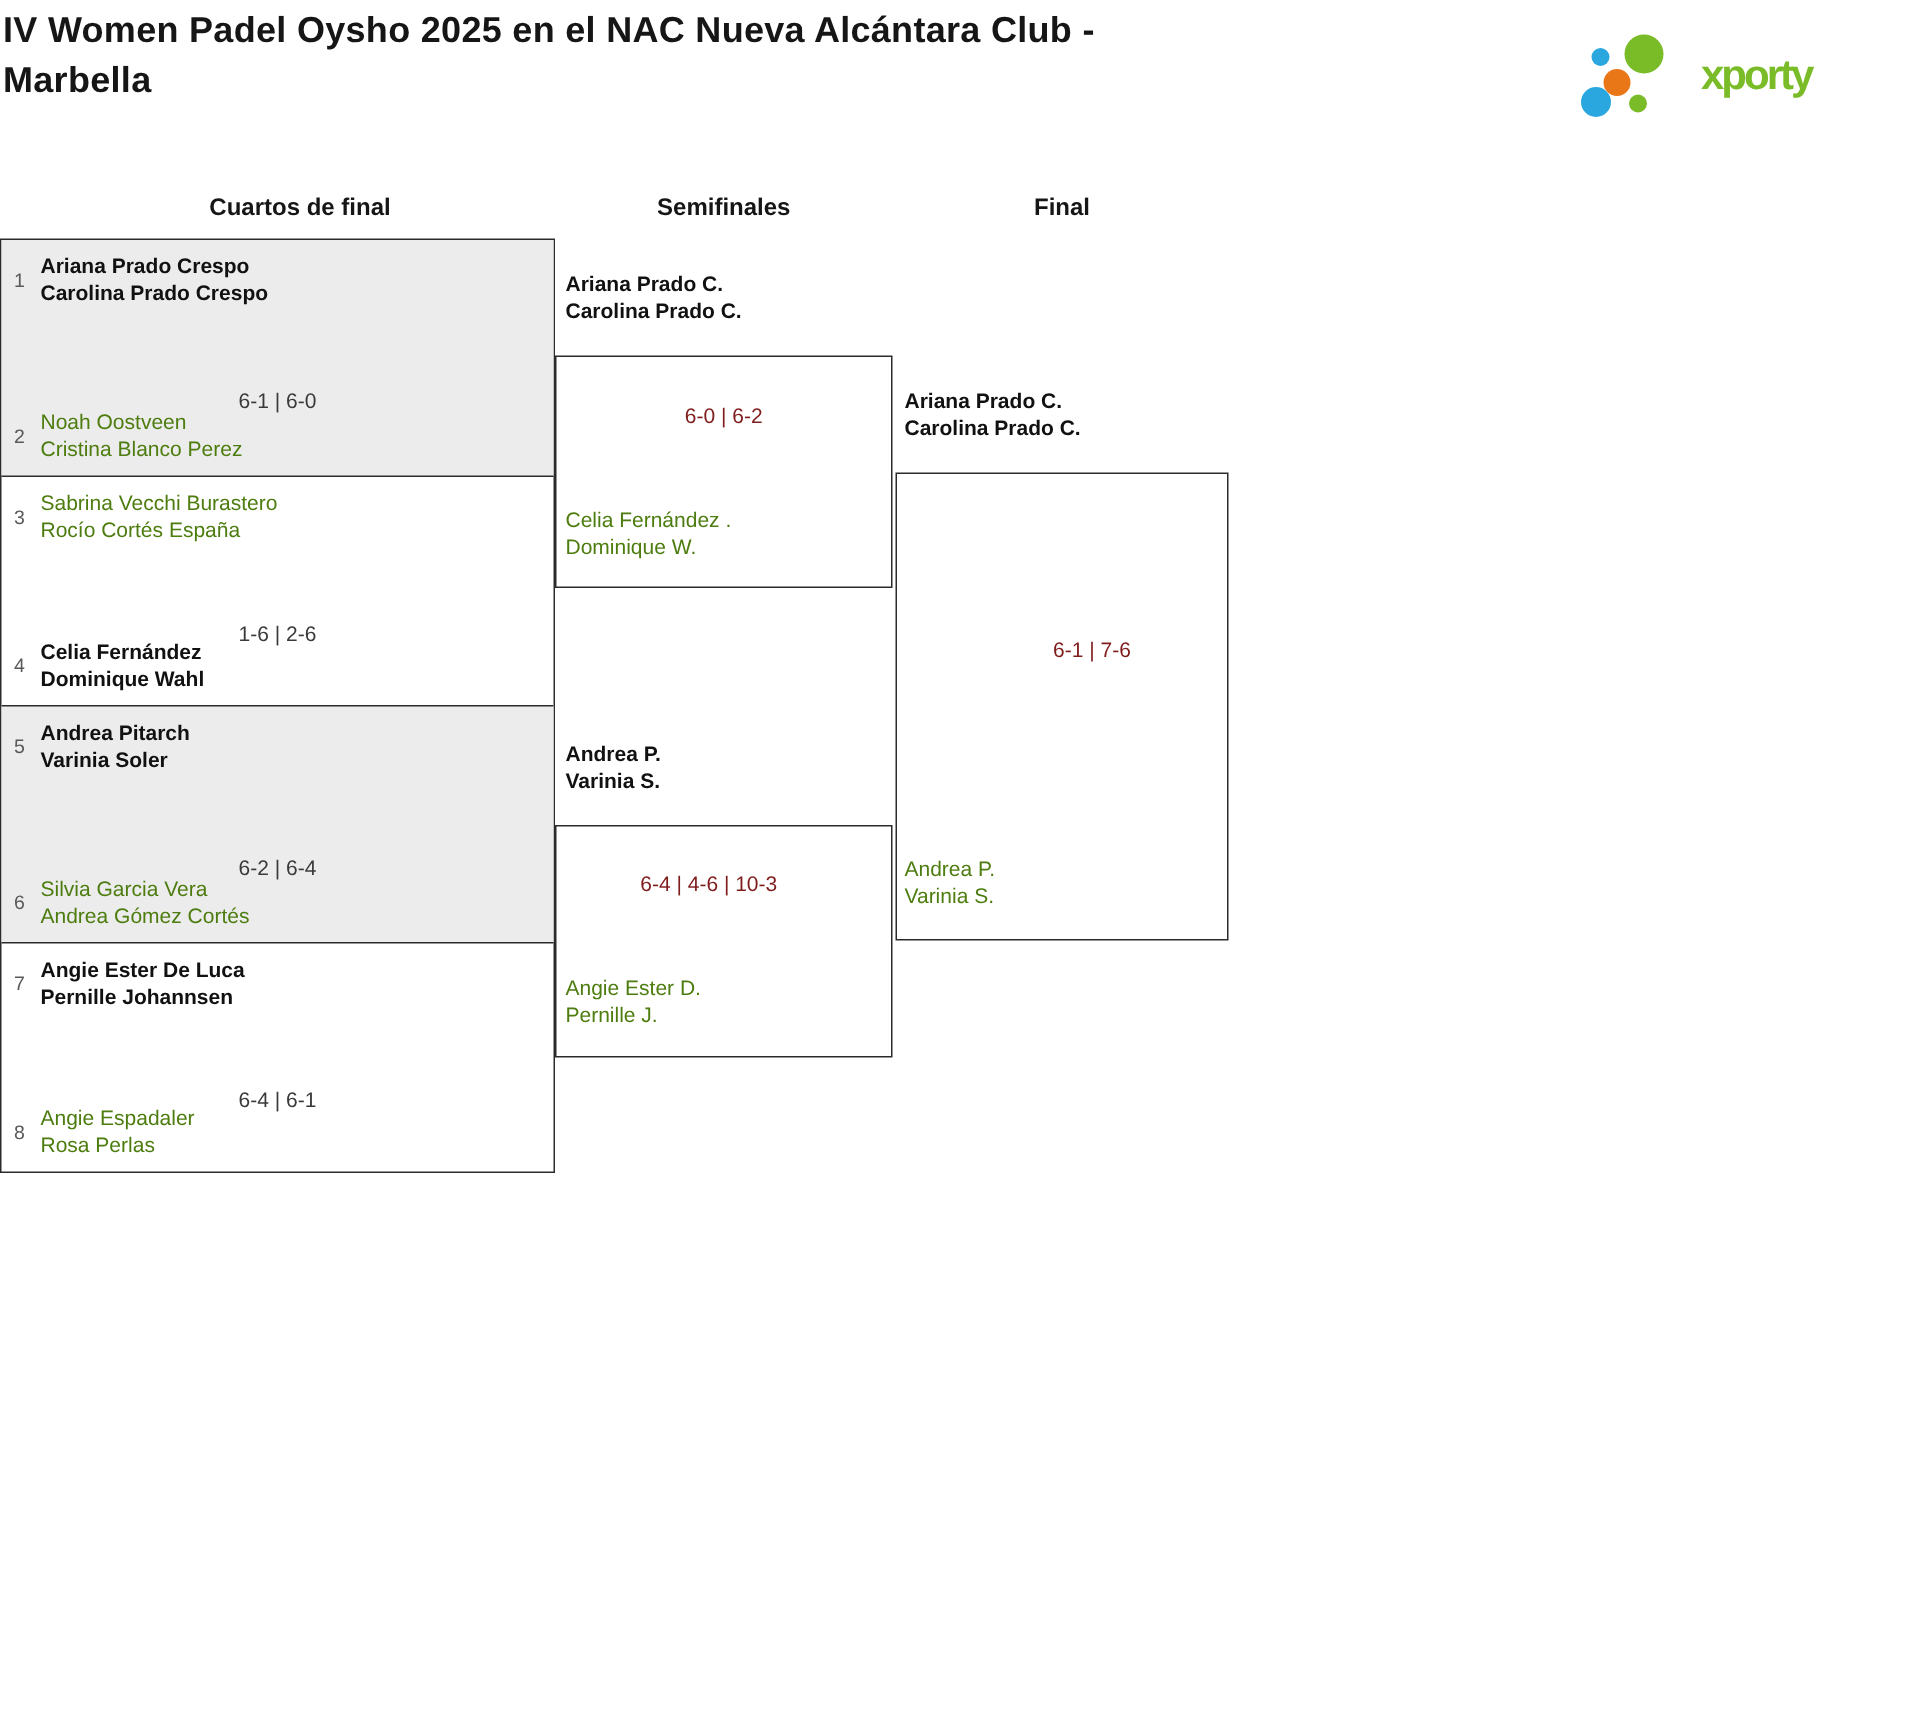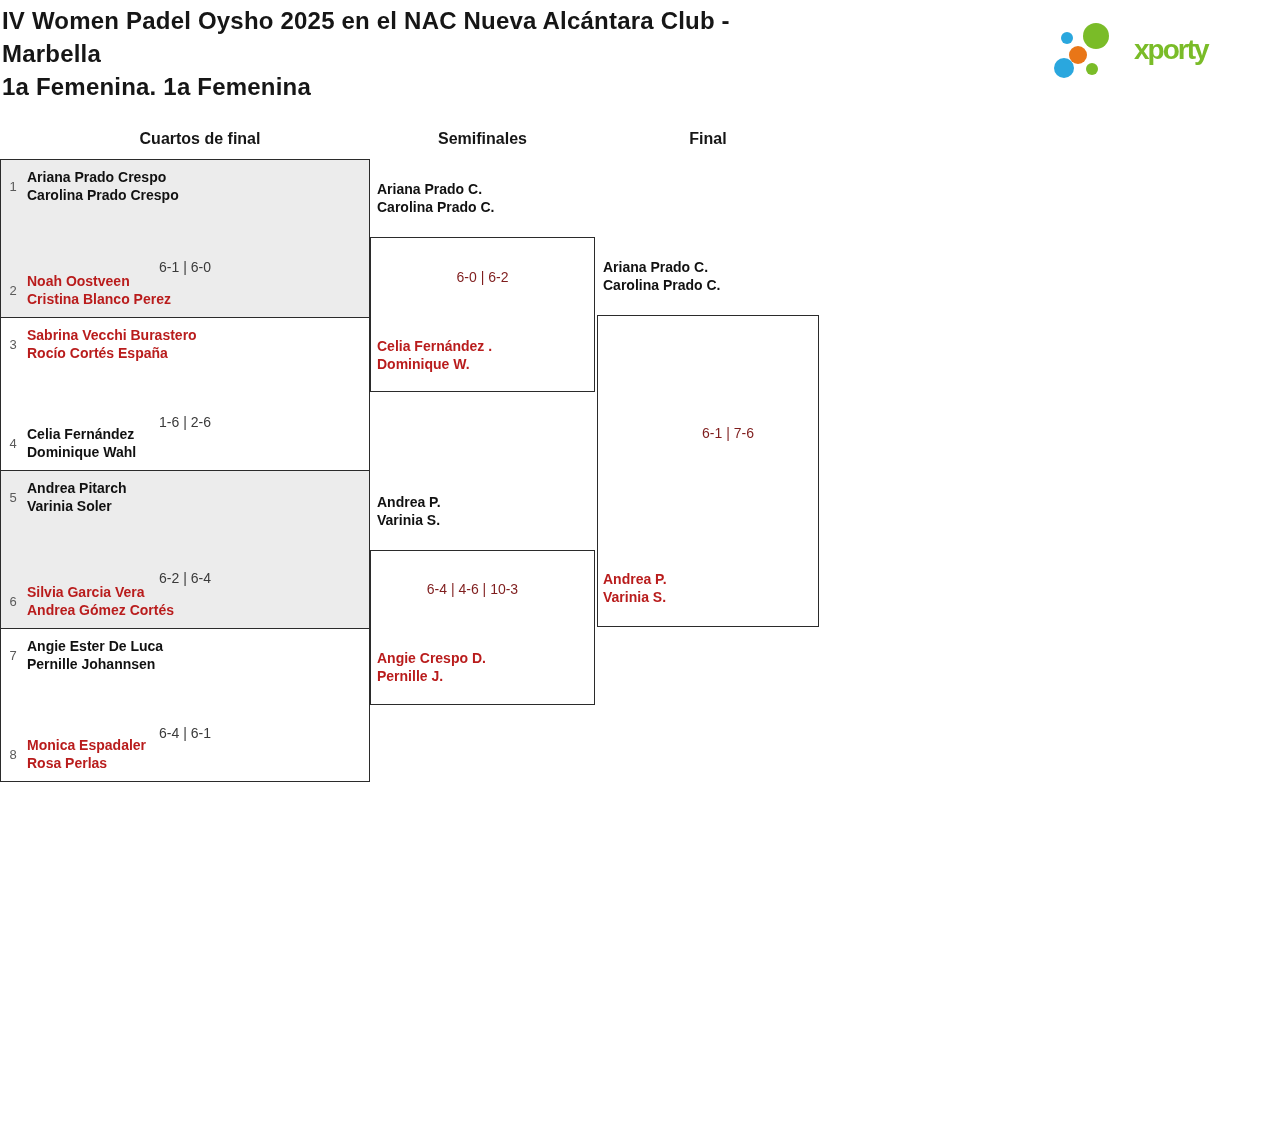--- a/index.html
+++ b/index.html
@@ -36,37 +36,36 @@
   .qf-cell { position:absolute; left:0; width:100%; }
   .qf-cell.alt { background:#ececec; }
   .qf-cell.bordered { border-top:1px solid #2b2b2b; }
 
   .team-row { position:absolute; left:7px; display:flex; gap:9px; align-items:center; }
   .team-row.at-top { top:8px; }
   .team-row.at-bottom { bottom:9px; }
   .seed { font-size:13px; color:#5a5a5a; min-width:10px; text-align:center; }
   .names { display:flex; flex-direction:column; font-size:14px; line-height:18px; }
   .names.winner { font-weight:bold; color:#111; }
-  .names.loser { font-weight:bold; color:#b91c1c; }
+  .names.loser { font-weight:normal; color:#4d7c0f; }
   .cell-score {
     position:absolute; left:0; right:0; top:50%; transform:translateY(-50%);
     text-align:center; font-size:14px; color:#3a3a3a;margin-top:28px;
   }
 
   
   .box { position:absolute; border:1px solid #2b2b2b; background:transparent; }
   .bracket-team { position:absolute; display:flex; flex-direction:column; font-size:14px; line-height:18px; }
   .box-score { position:absolute; text-align:center; font-size:14px; color:#7f1d1d; }
 </style>
 </head>
 <body>
 
 <div class="title-wrap">
   <div class="page-title">IV Women Padel Oysho 2025 en el NAC Nueva Alcántara Club - Marbella</div>
-  <div class="page-subtitle">1a Femenina. 1a Femenina</div>
 </div>
 
 <div class="logo">
   <span class="dot" style="left: 11px; top: 17px; width: 12px; height: 12px; background: rgb(42, 167, 222);"></span>
   <span class="dot" style="left: 33px; top: 8px; width: 26px; height: 26px; background: rgb(122, 188, 40);"></span>
   <span class="dot" style="left: 19px; top: 31px; width: 18px; height: 18px; background: rgb(233, 118, 23);"></span>
   <span class="dot" style="left: 4px; top: 43px; width: 20px; height: 20px; background: rgb(42, 167, 222);"></span>
   <span class="dot" style="left: 36px; top: 48px; width: 12px; height: 12px; background: rgb(122, 188, 40);"></span>
   <span class="logo-text" style="color: rgb(122, 188, 40);">xporty</span>
 </div>
@@ -136,21 +135,21 @@
       <span class="seed">7</span>
       <span class="names winner">
         <span>Angie Ester De Luca</span>
         <span>Pernille Johannsen</span>
       </span>
     </div>
     <div class="cell-score">6-4 | 6-1</div>
     <div class="team-row at-bottom">
       <span class="seed">8</span>
       <span class="names loser">
-        <span>Monica Espadaler</span>
+        <span>Angie Espadaler</span>
         <span>Rosa Perlas</span>
       </span>
     </div>
   </div>
 
 </div>
 
 <div class="bracket-team" style="left:377px; top:180px;">
   <span class="names winner">
     <span>Ariana Prado C.</span>
@@ -169,21 +168,21 @@
 <div class="bracket-team" style="left:377px; top:493px;">
   <span class="names winner">
     <span>Andrea P.</span>
     <span>Varinia S.</span>
   </span>
 </div>
 <div class="box" style="left:370px; top:550px; width:225px; height:155px;"></div>
 <div class="box-score" style="left:370px; top:581px; width:205px;">6-4 | 4-6 | 10-3</div>
 <div class="bracket-team" style="left:377px; top:649px;">
   <span class="names loser">
-    <span>Angie Crespo D.</span>
+    <span>Angie Ester D.</span>
     <span>Pernille J.</span>
   </span>
 </div>
 
 <div class="bracket-team" style="left:603px; top:258px;">
   <span class="names winner">
     <span>Ariana Prado C.</span>
     <span>Carolina Prado C.</span>
   </span>
 </div>

